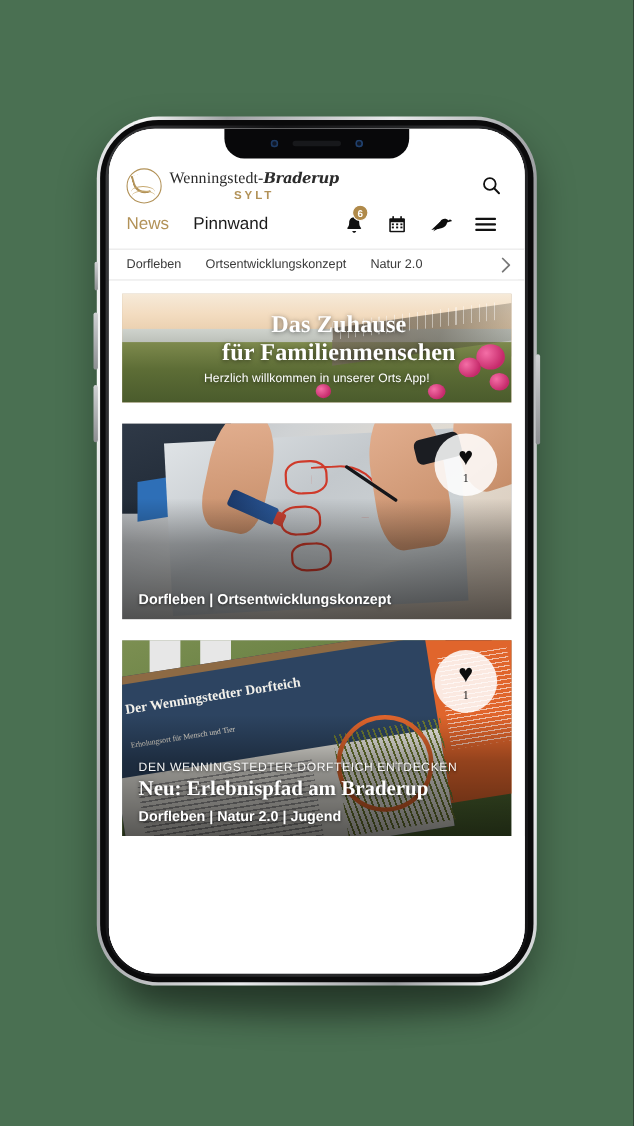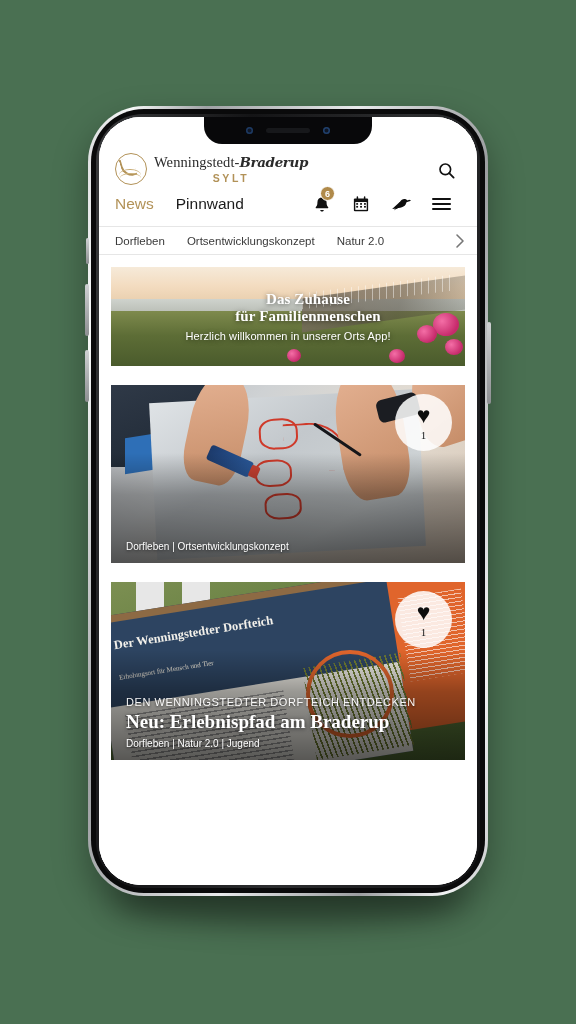--- a/index.html
+++ b/index.html
@@ -65,21 +65,21 @@
   .btn-voldn{left:-3px;top:244px;width:4px;height:52px;}
   .btn-power{right:-3px;top:216px;width:4px;height:82px;}
 
   
   .app{position:absolute;inset:0;background:#fff;display:flex;flex-direction:column;}
 
   .status-pad{height:31px;flex:none;background:#fff;}
 
   
   .header{
-    flex:none;display:flex;align-items:flex-end;
+    flex:none;display:flex;align-items:flex-start;
     padding:5px 16px 3px 16px;background:#fff;
   }
   .brand{display:flex;align-items:center;gap:7px;flex:1;min-width:0;}
   .logo-mark{
     width:30px;height:30px;border-radius:50%;
     border:1.6px solid #b29258;
     position:relative;flex:none;overflow:hidden;background:#fff;
   }
   .logo-mark .sw1{
     position:absolute;left:5px;top:4px;width:12px;height:17px;
@@ -189,21 +189,21 @@
   .hero .r2{right:28px;top:58px;width:20px;height:18px;}
   .hero .r3{right:2px;top:72px;width:18px;height:16px;}
   .hero .r4{right:60px;top:82px;width:16px;height:14px;}
   .hero .r5{left:176px;top:82px;width:14px;height:13px;}
   .hero-txt{
     position:absolute;inset:0;display:flex;flex-direction:column;
     align-items:center;justify-content:center;color:#fff;text-align:center;
     text-shadow:0 1px 5px rgba(0,0,0,.55);
   }
   .hero-h{
-    font-family:"Liberation Serif", serif;font-weight:700;font-size:15px;
+    font-family:"Liberation Serif", serif;font-weight:700;font-size:22px;
     line-height:1.12;letter-spacing:.1px;padding-left:40px;
   }
   .hero-sub{font-size:11px;margin-top:5px;font-weight:400;letter-spacing:.1px;}
 
   
   .card{
     position:relative;margin:19px 12px 0 12px;height:178px;overflow:hidden;background:#bbb;
   }
   .card .overlay{
     position:absolute;left:0;right:0;bottom:0;height:62%;
@@ -211,21 +211,21 @@
   }
   .card-txt{position:absolute;left:15px;right:15px;bottom:11px;color:#fff;}
   .kicker{
     font-size:11px;letter-spacing:.55px;opacity:.95;margin-bottom:3px;
     text-shadow:0 1px 3px rgba(0,0,0,.6);
   }
   .headline{
     font-family:"Liberation Serif", serif;font-weight:700;font-size:19px;line-height:1.12;
     text-shadow:0 1px 4px rgba(0,0,0,.65);
   }
-  .cats{font-size:10px;margin-top:6px;text-shadow:0 1px 3px rgba(0,0,0,.6);}
+  .cats{font-size:13px;margin-top:6px;text-shadow:0 1px 3px rgba(0,0,0,.6);font-weight:bold;}
   .fav{
     position:absolute;right:13px;top:9px;width:57px;height:57px;border-radius:50%;
     background:rgba(255,255,255,.86);
     display:flex;flex-direction:column;align-items:center;justify-content:center;
     cursor:pointer;
   }
   .fav .heart{font-size:23px;line-height:1;color:#0d0d0d;}
   .fav .cnt{font-size:11px;color:#1a1a1a;margin-top:2px;font-family:"Liberation Serif",serif;}
 
   

